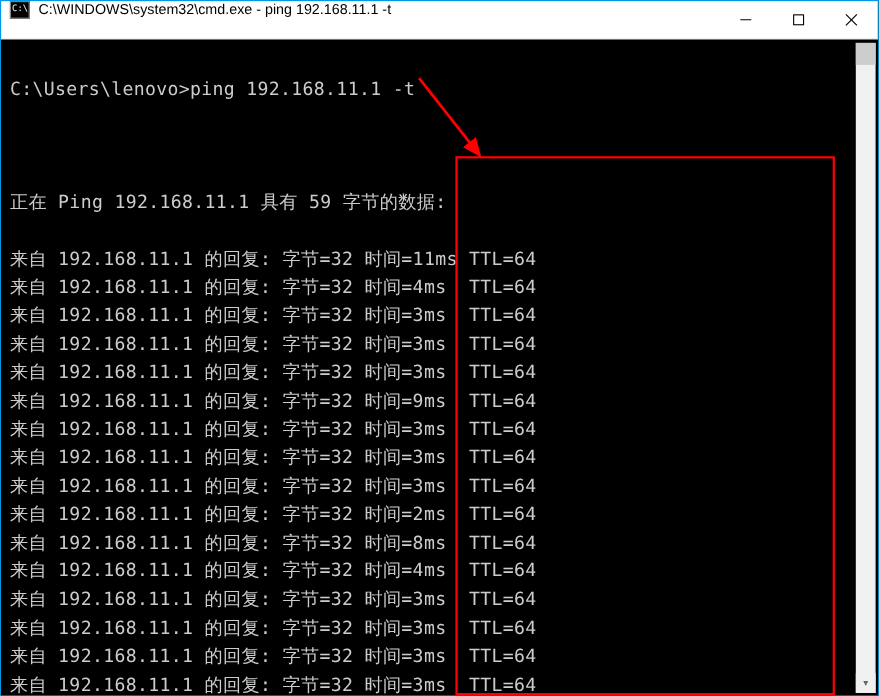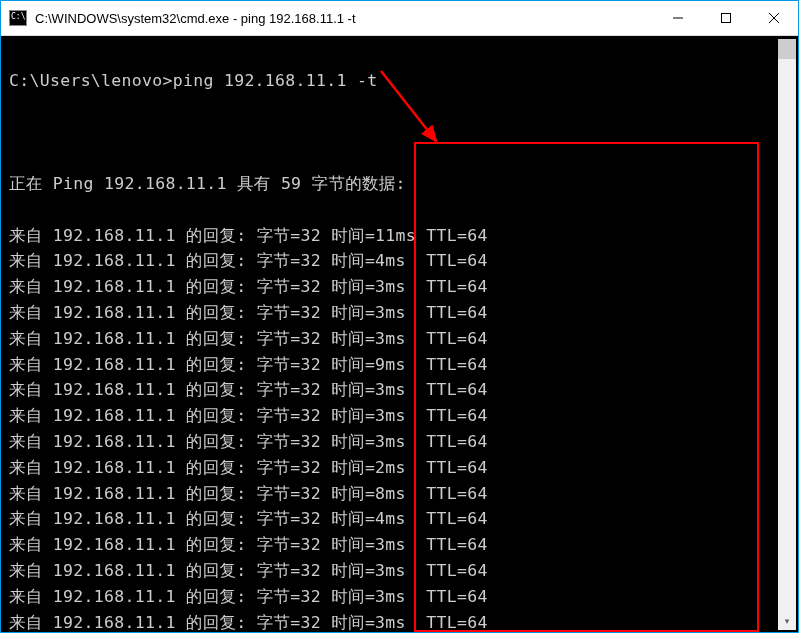--- a/index.html
+++ b/index.html
@@ -18,21 +18,20 @@
       width: 799px;
       height: 633px;
       border: 1px solid #0099e5;
       background: #000;
       position: relative;
     }
     .titlebar {
       height: 35px;
       background: #fff;
       display: flex;
-      align-items: center;
       padding-left: 8px;
       border-bottom: 1px solid #ddd;
     }
     .titlebar-icon {
       width: 18px;
       height: 16px;
       background: #000;
       border: 1px solid #888;
       display: flex;
       align-items: center;

